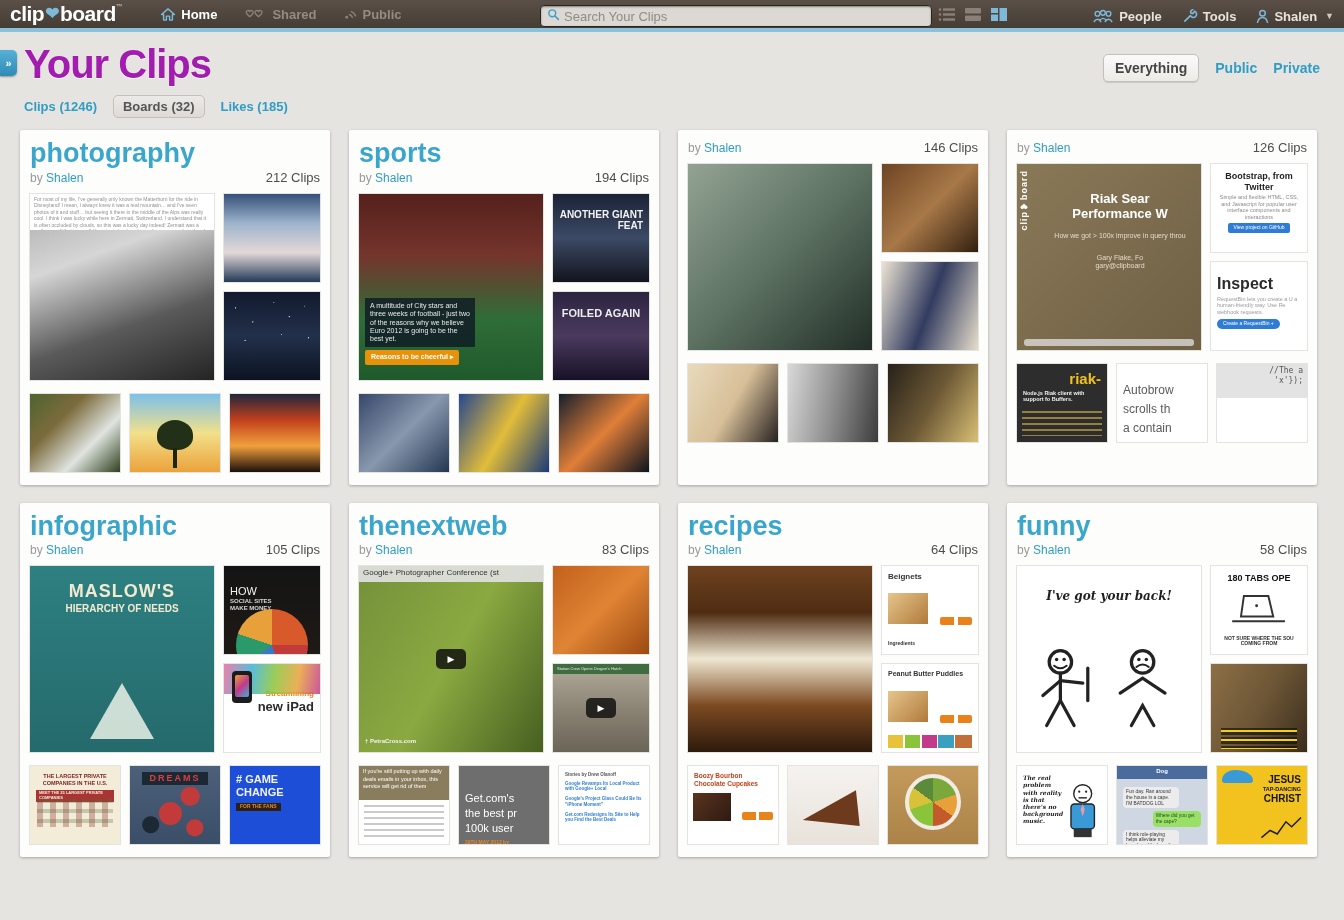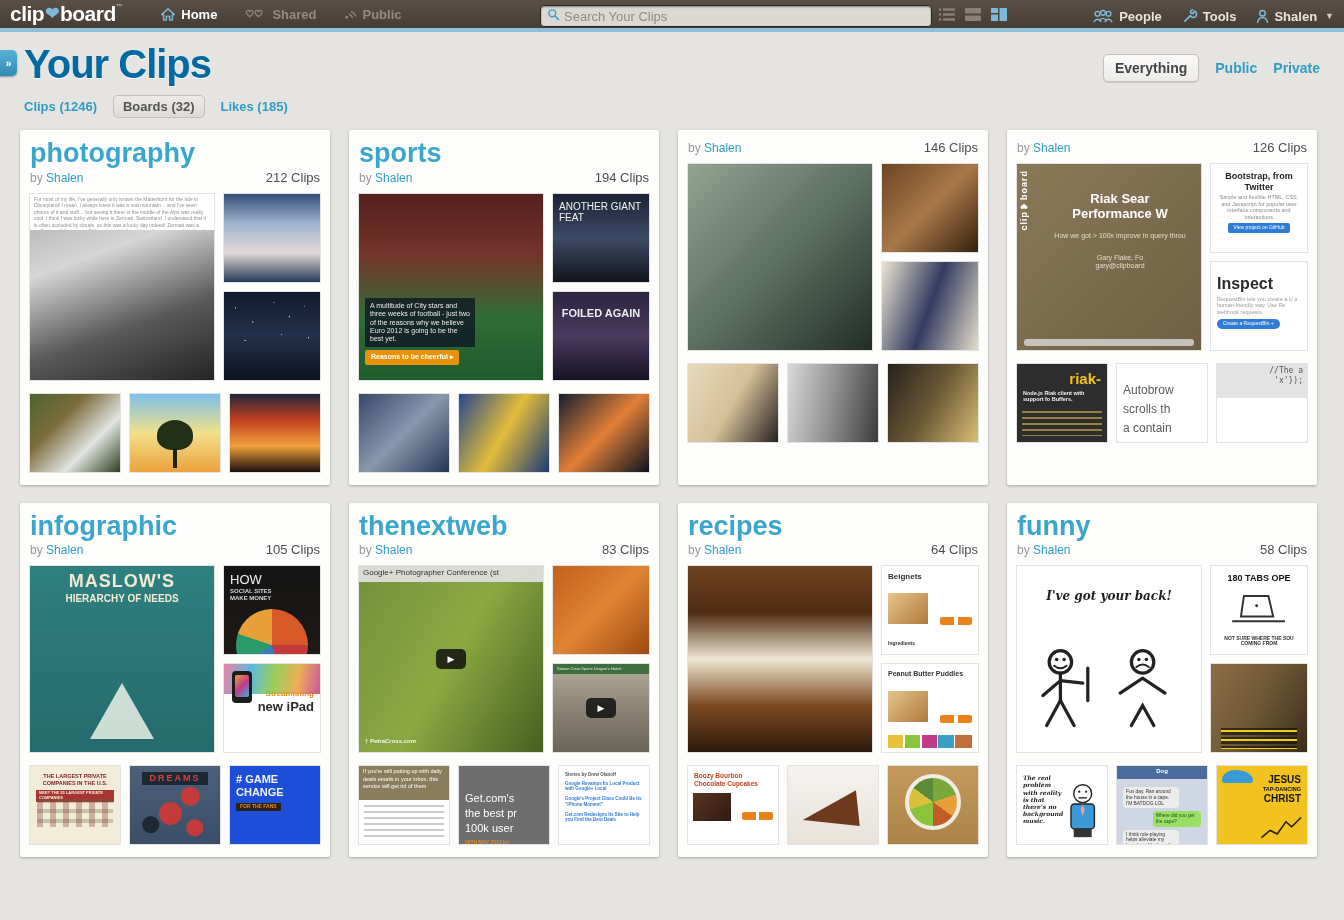--- a/index.html
+++ b/index.html
@@ -34,21 +34,21 @@
     align-items:center; gap:20px; }
   .right-items .nav-item { color:#e8e3dc; }
   .caret { color:#cfc9c0; font-size:9px; margin-left:3px; }
 
   
   .page-head { position:relative; padding:10px 24px 0; }
   .sidebar-handle { position:absolute; left:0; top:18px; width:17px; height:26px;
     background:linear-gradient(#57b0d6,#2f8cb5); border-radius:0 5px 5px 0; color:#fff;
     font-size:11px; font-weight:700; display:flex; align-items:center; justify-content:center;
     box-shadow:0 1px 2px rgba(0,0,0,.35); cursor:pointer; }
-  h1.page-title { font-size:40px; font-weight:700; color:#0369a1;
+  h1.page-title { font-size:40px; font-weight:700; color:#a21caf;
     text-shadow:0 1px 0 #fff; letter-spacing:-1px; }
   .filters { position:absolute; right:24px; top:22px; display:flex; align-items:center; gap:16px; }
   .filter-btn { font-size:14px; font-weight:700; color:#454545; padding:5px 11px;
     background:linear-gradient(#fbfaf9,#ecebe8); border:1px solid #c3c0bb; border-radius:5px;
     box-shadow:0 1px 1px rgba(0,0,0,.12); cursor:pointer; }
   .filter-link { font-size:14px; font-weight:700; color:#2f9dc4; text-decoration:none; cursor:pointer; }
   .tabs { display:flex; align-items:center; gap:16px; margin-top:8px; }
   .tab-link { font-size:13px; font-weight:700; color:#2f9dc4; cursor:pointer; }
   .tab-pill { font-size:13px; font-weight:700; color:#555; padding:3px 9px;
     background:linear-gradient(#eceae7,#dedbd6); border:1px solid #c3c0bb; border-radius:5px;
@@ -306,21 +306,21 @@
     </div>
     <div class="collage">
         <div class="tile tile-large" title="England footballers 8 and 4 with crowd behind" style="background: linear-gradient(rgb(85, 32, 28), rgb(116, 53, 44), rgb(47, 109, 56), rgb(31, 90, 44));">
           <div class="tile-content" style="top: 0px; justify-content: flex-end;">
             <span class="tile-text" style="color: rgb(232, 232, 232); font-size: 7px; background: rgba(16, 28, 38, 0.85); padding: 4px 5px; align-self: flex-start; max-width: 64%;">A multitude of City stars and three weeks of football - just two of the reasons why we believe Euro 2012 is going to be the best yet.</span>
             <span class="tile-text" style="color: rgb(255, 255, 255); font-size: 7px; font-weight: 700; background: rgb(232, 146, 10); padding: 3px 6px; align-self: flex-start; margin-top: 3px; margin-bottom: 10px; border-radius: 2px;">Reasons to be cheerful ▸</span>
           </div>
         </div>
         <div class="tile" title="Sports page: Giants quarterback with trophy" style="background: linear-gradient(rgb(27, 35, 53), rgb(60, 74, 102), rgb(18, 20, 29));">
           <div class="tile-content" style="top: 0px;">
-            <span class="tile-text" style="color: rgb(242, 242, 242); font-size: 10px; font-weight: 400; text-align: left; margin-top: 2px;">ANOTHER GIANT FEAT</span>
+            <span class="tile-text" style="color: rgb(242, 242, 242); font-size: 10px; font-weight: 700; text-align: right; margin-top: 10px;">ANOTHER GIANT FEAT</span>
           </div>
         </div>
         <div class="tile" title="Sports page: Patriots player defeated" style="background: linear-gradient(rgb(44, 36, 64), rgb(74, 58, 94), rgb(23, 17, 38));">
           <div class="tile-content" style="top: 0px;">
             <span class="tile-text" style="color: rgb(236, 236, 236); font-size: 11px; font-weight: 700; text-align: center; margin-top: 10px;">FOILED AGAIN</span>
           </div>
         </div>
       </div>
     <div class="bottomrow">
         <div class="tile" title="NFL tackle play" style="background: linear-gradient(135deg, rgb(55, 71, 106), rgb(136, 152, 174), rgb(36, 54, 82));">
@@ -422,28 +422,28 @@
 
   <article class="board-card">
     <h2 class="board-title">infographic</h2>
     <div class="board-meta">
       <span class="by"><span>by</span> <a>Shalen</a></span>
       <span class="clip-count">105 Clips</span>
     </div>
     <div class="collage">
         <div class="tile tile-large" title="Maslow's Hierarchy of Needs infographic with pyramid" style="background: linear-gradient(rgb(46, 128, 129), rgb(37, 106, 108));">
           <div class="tile-content" style="top: 0px;">
-            <span class="tile-text" style="color: rgb(242, 234, 208); font-size: 18px; font-weight: 700; text-align: center; letter-spacing: 1px;">MASLOW'S</span>
+            <span class="tile-text" style="color: rgb(242, 234, 208); font-size: 18px; font-weight: 700; text-align: center; margin-top: 10px; letter-spacing: 1px;">MASLOW'S</span>
             <span class="tile-text" style="color: rgb(242, 234, 208); font-size: 10px; font-weight: 700; text-align: center;">HIERARCHY OF NEEDS</span>
           </div>
           <div class="shp shp-pyramid"></div>
         </div>
         <div class="tile" title="How Social Sites Make Money infographic" style="background: linear-gradient(rgb(20, 20, 20), rgb(30, 26, 22));">
           <div class="tile-content" style="top: 0px;">
-            <span class="tile-text" style="color: rgb(242, 242, 242); font-size: 13px; margin-top: 1px;">HOW</span>
+            <span class="tile-text" style="color: rgb(242, 242, 242); font-size: 11px; margin-top: 14px;">HOW</span>
             <span class="tile-text" style="color: rgb(216, 216, 216); font-size: 6px; font-weight: 700;">SOCIAL SITES</span>
             <span class="tile-text" style="color: rgb(216, 216, 216); font-size: 6px; font-weight: 700;">MAKE MONEY</span>
           </div>
           <div class="shp shp-pie"></div>
         </div>
         <div class="tile" title="Streamlining your life with the new iPad infographic" style="background: rgb(255, 255, 255);">
           <div class="tile-content" style="top: 0px;">
             <span class="tile-text" style="color: rgb(232, 130, 26); font-size: 8px; font-weight: 700; text-align: right; margin-top: 20px;">Streamlining</span>
             <span class="tile-text" style="color: rgb(43, 43, 43); font-size: 13px; font-weight: 700; text-align: right;">new iPad</span>
           </div>

